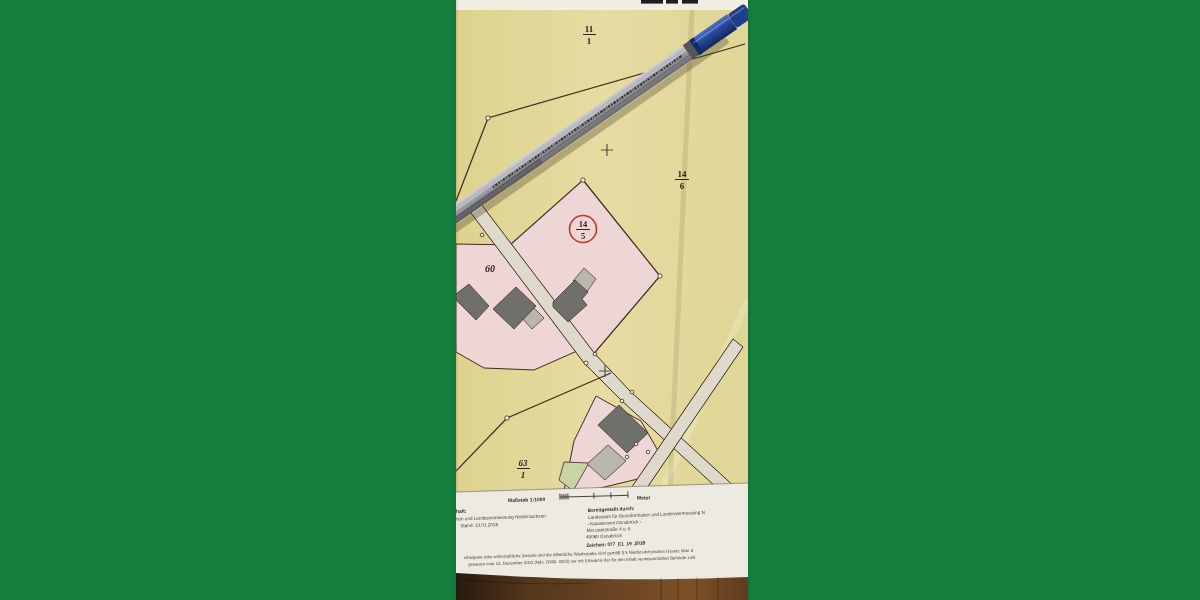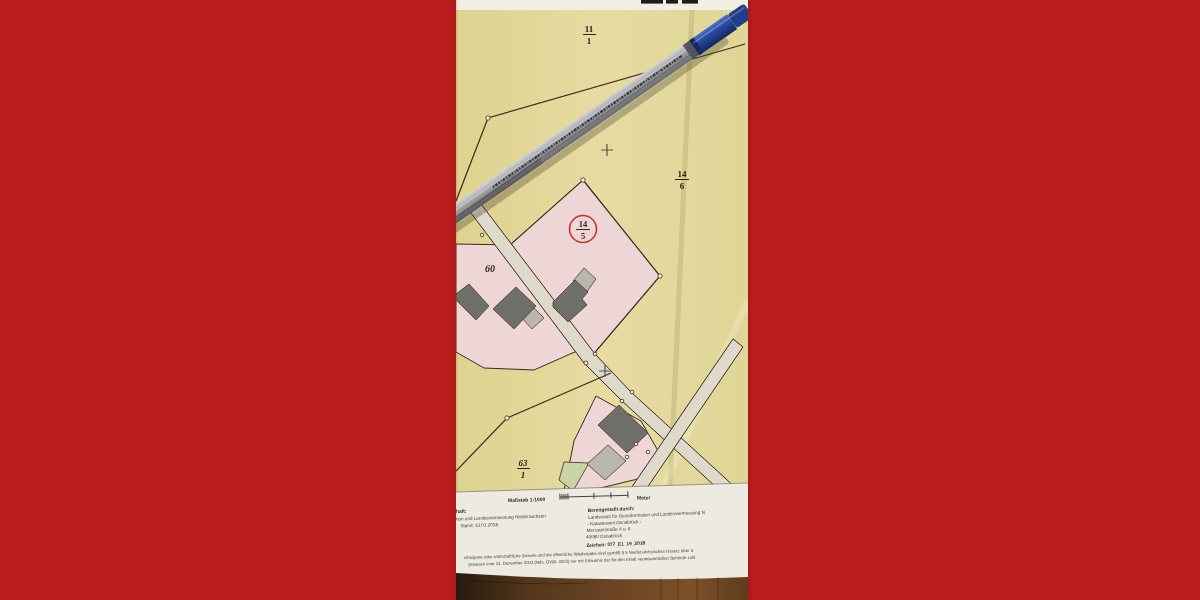--- a/index.html
+++ b/index.html
@@ -1,18 +1,18 @@
 <!DOCTYPE html>
 <html><head>
 <meta charset="utf-8">
 <style>
   html,body{margin:0;padding:0;}
   body{width:1200px;height:600px;background:#ffffff;overflow:hidden;
        font-family:"Liberation Sans", sans-serif;}
-  .canvas{position:relative;width:1200px;height:600px;background:#b91c1c;}
+  .canvas{position:relative;width:1200px;height:600px;background:#15803d;}
   .photo{position:absolute;left:456px;top:0;width:292px;height:600px;
          box-shadow:0 0 6px rgba(0,0,0,.18);}
   svg text{user-select:none;}
   .lbl-serif{font-family:"Liberation Serif", serif;font-weight:bold;fill:#2e2418;}
   .lbl-italic{font-family:"Liberation Serif", serif;font-style:italic;font-weight:bold;fill:#2e2418;}
   .ft{font-family:"Liberation Sans", sans-serif;fill:#3f3d39;}
   .ft-b{font-family:"Liberation Sans", sans-serif;fill:#2c2b28;font-weight:bold;}
 </style>
 </head>
 <body>

